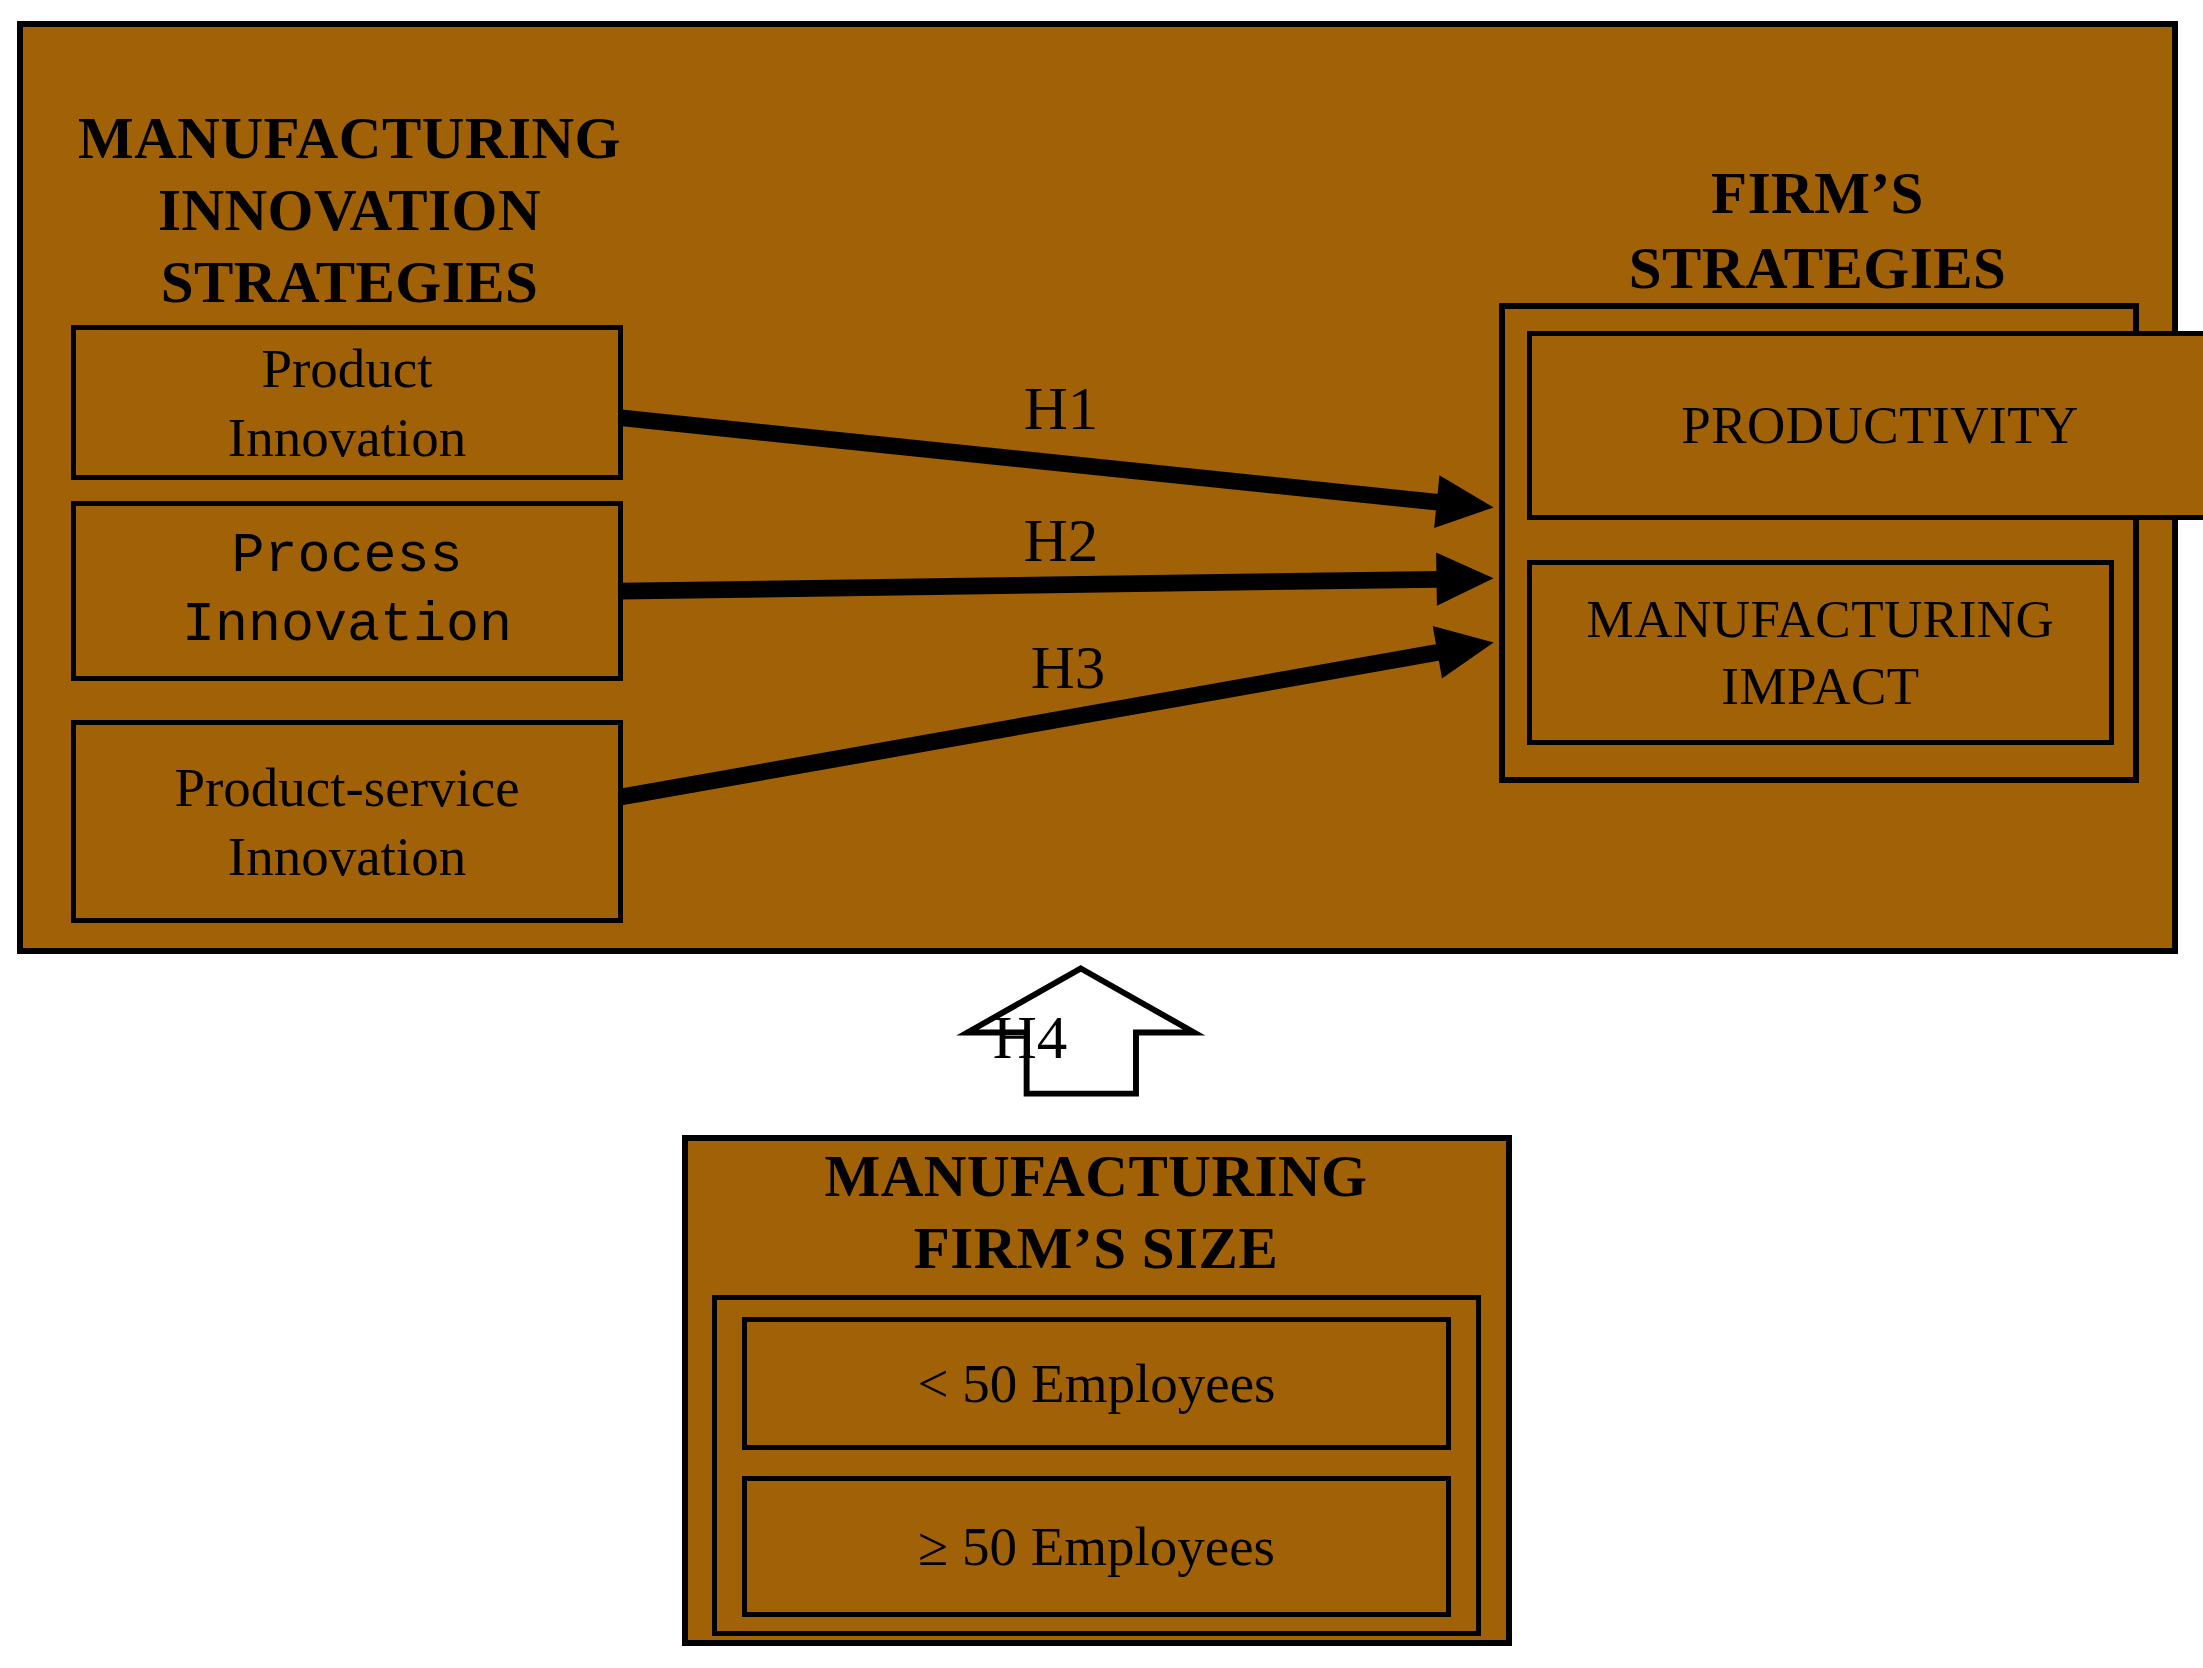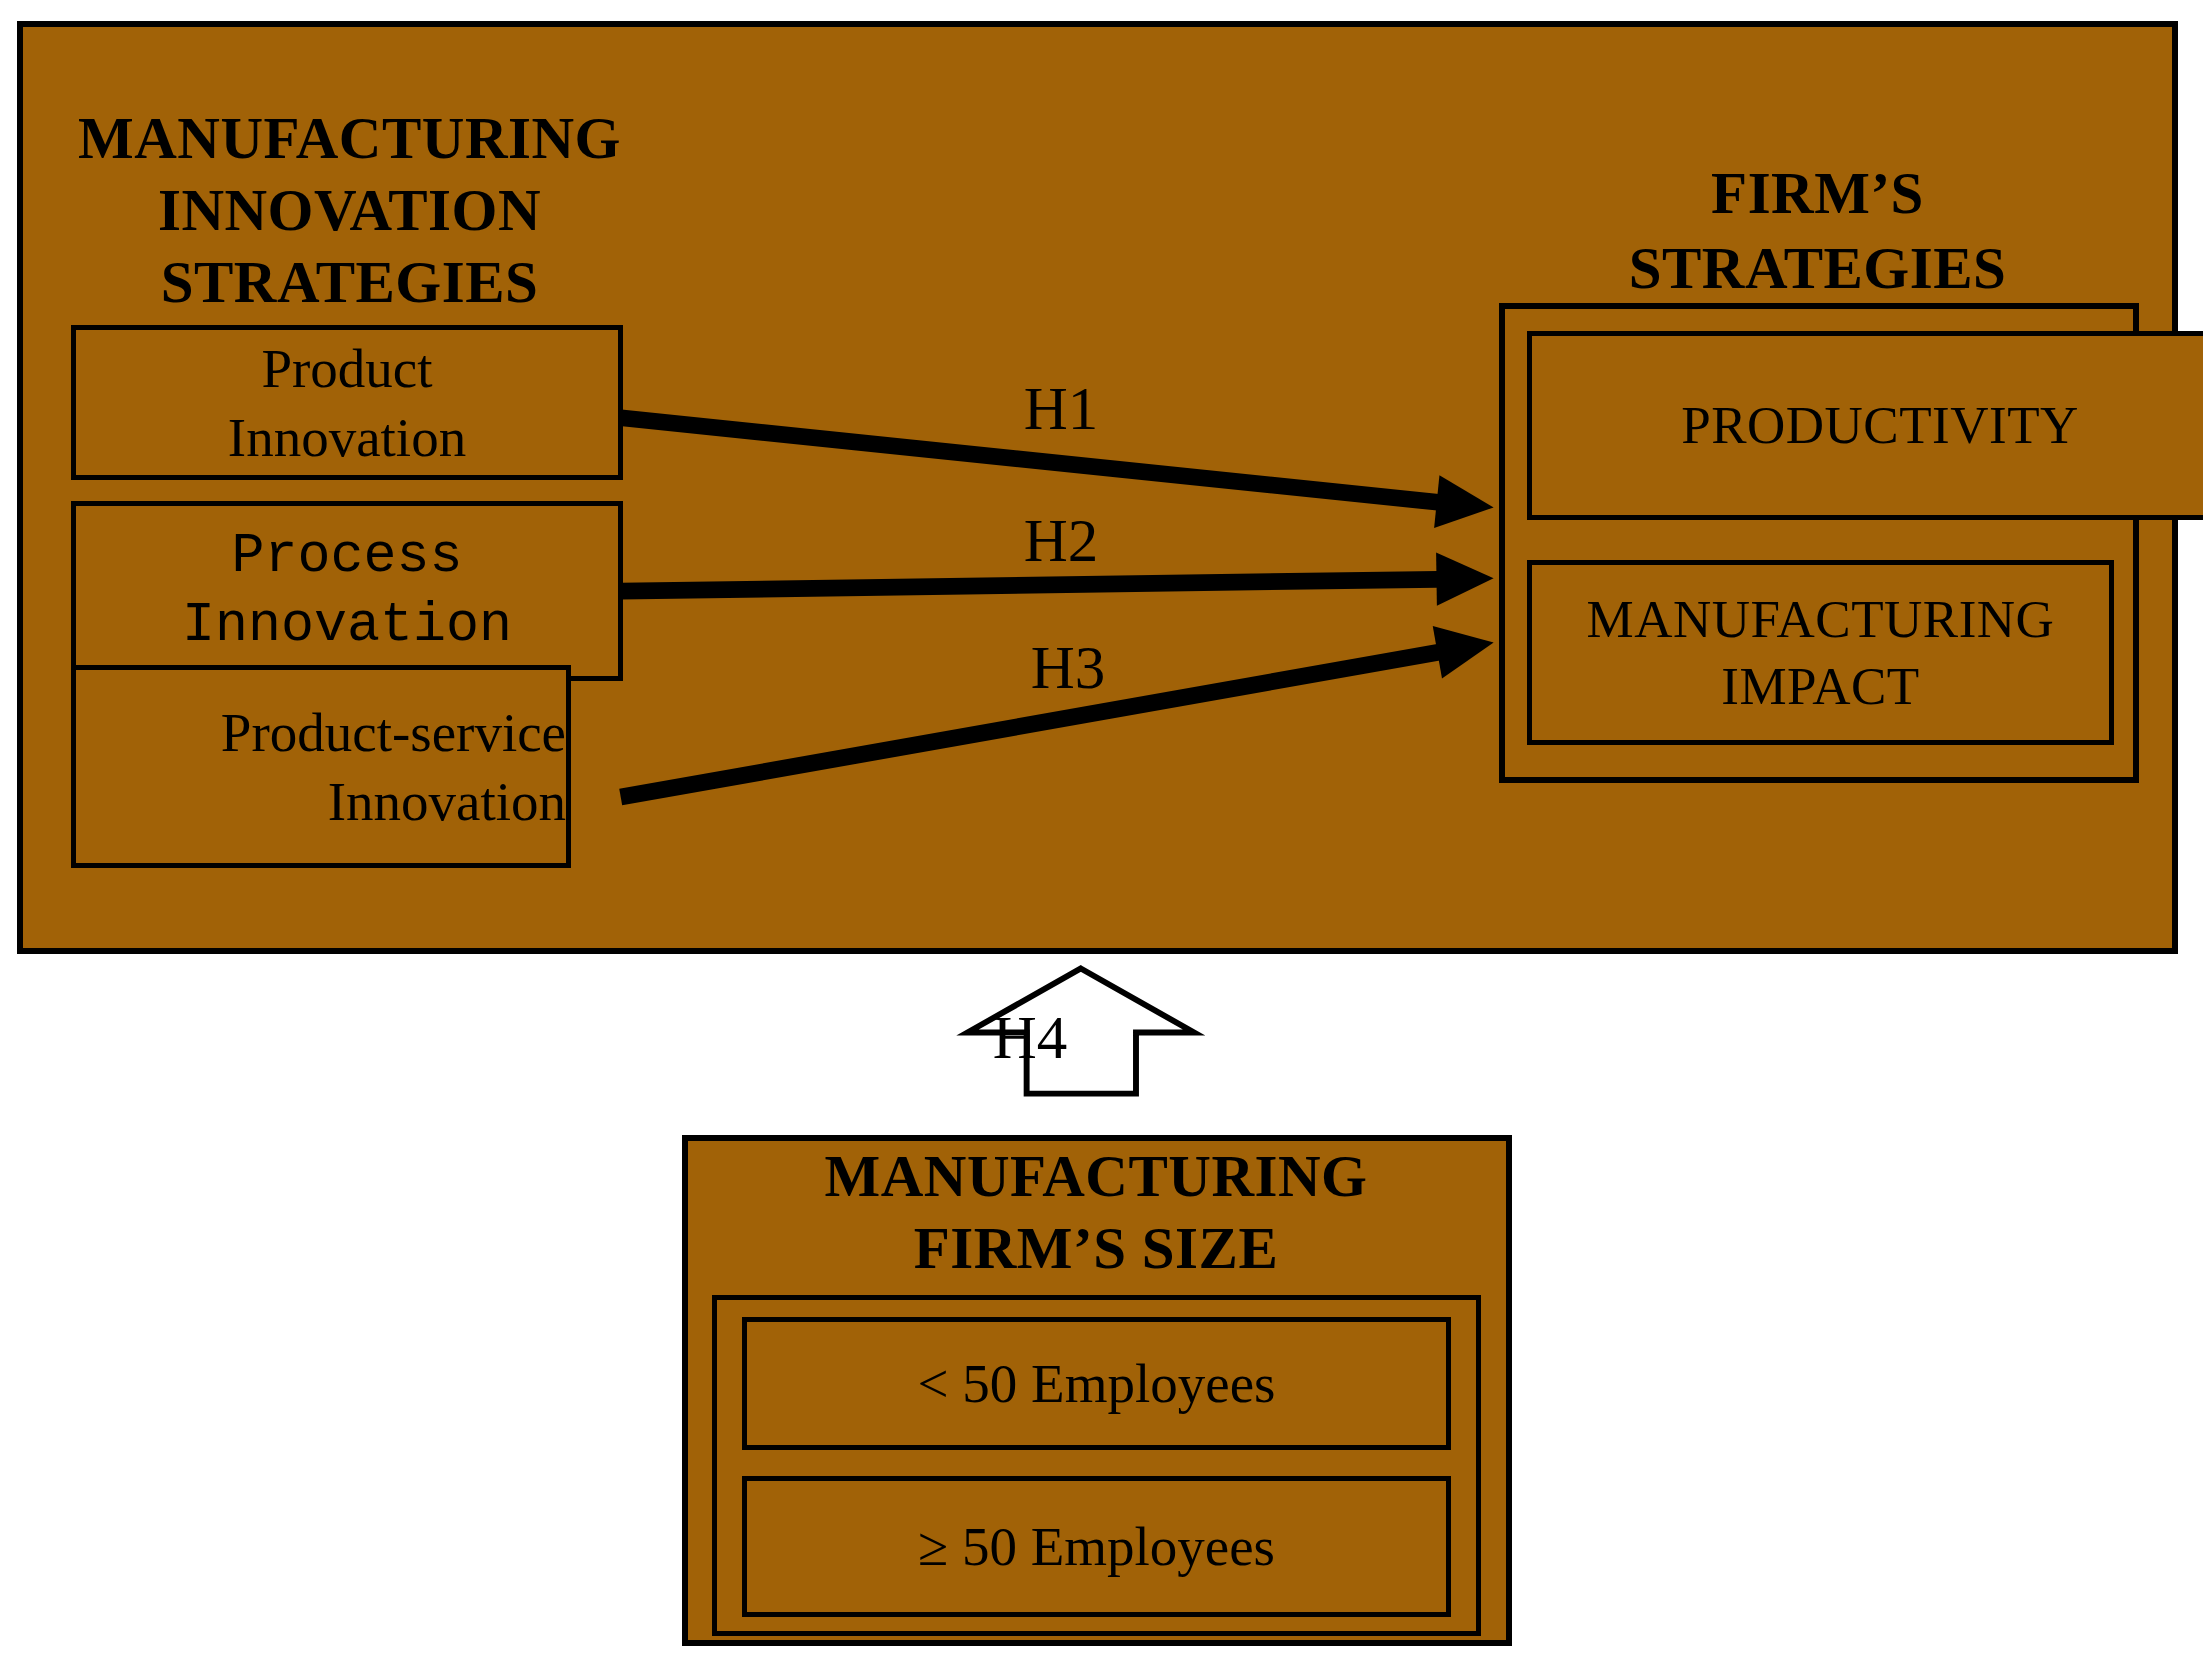--- a/index.html
+++ b/index.html
@@ -101,21 +101,21 @@
   <div class="box" style="left:71px; top:325px; width:552px; height:155px;">
     <div class="mixed-label">Product</div>
     <div class="mixed-label">Innovation</div>
   </div>
 
   <div class="box" style="left:71px; top:501px; width:552px; height:180px;font-family:Liberation Mono, monospace;">
     <div class="mixed-label">Process</div>
     <div class="mixed-label">Innovation</div>
   </div>
 
-  <div class="box" style="left:71px; top:665px; width:500px; height:203px;align-items:flex-end;">
+  <div class="box" style="left:71px; top:720px; width:552px; height:203px;">
     <div class="mixed-label">Product-service</div>
     <div class="mixed-label">Innovation</div>
   </div>
 
   <div class="heading" style="left:1522px; top:156px; width:591px; line-height:75px;">
     <div>FIRM’S</div>
     <div>STRATEGIES</div>
   </div>
 
   <div class="box thick" style="left:1499px; top:303px; width:640px; height:480px;"></div>

